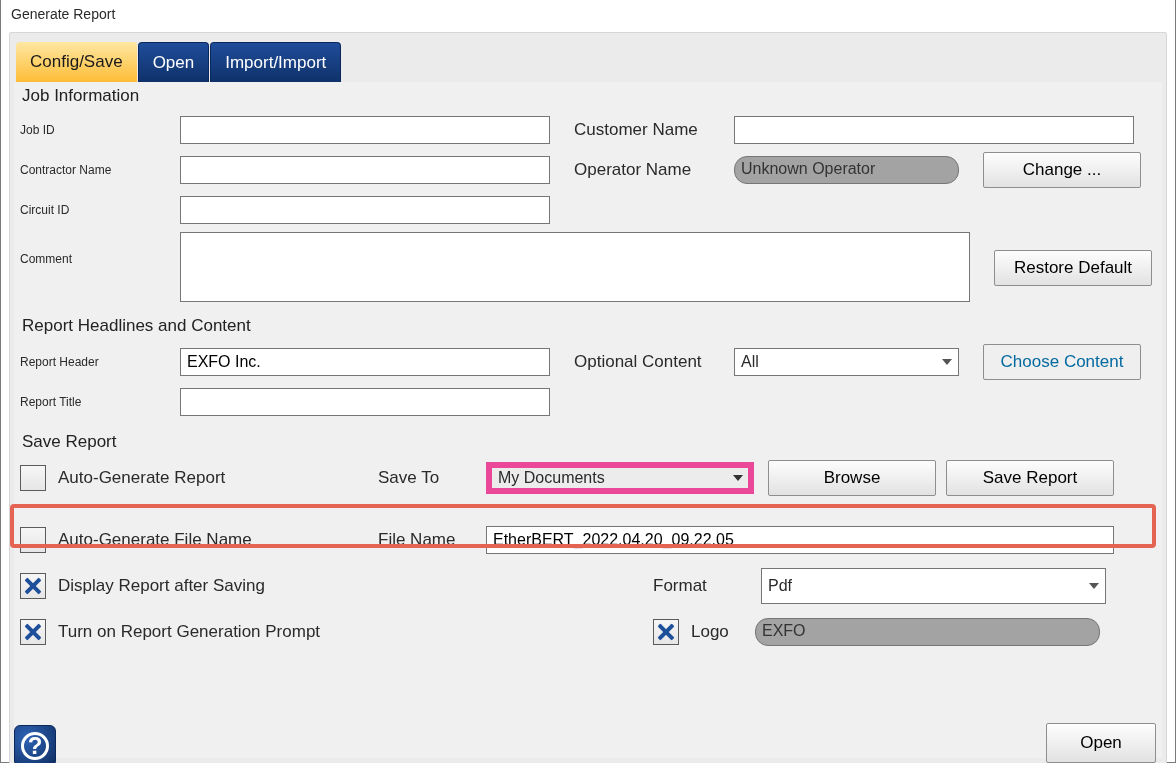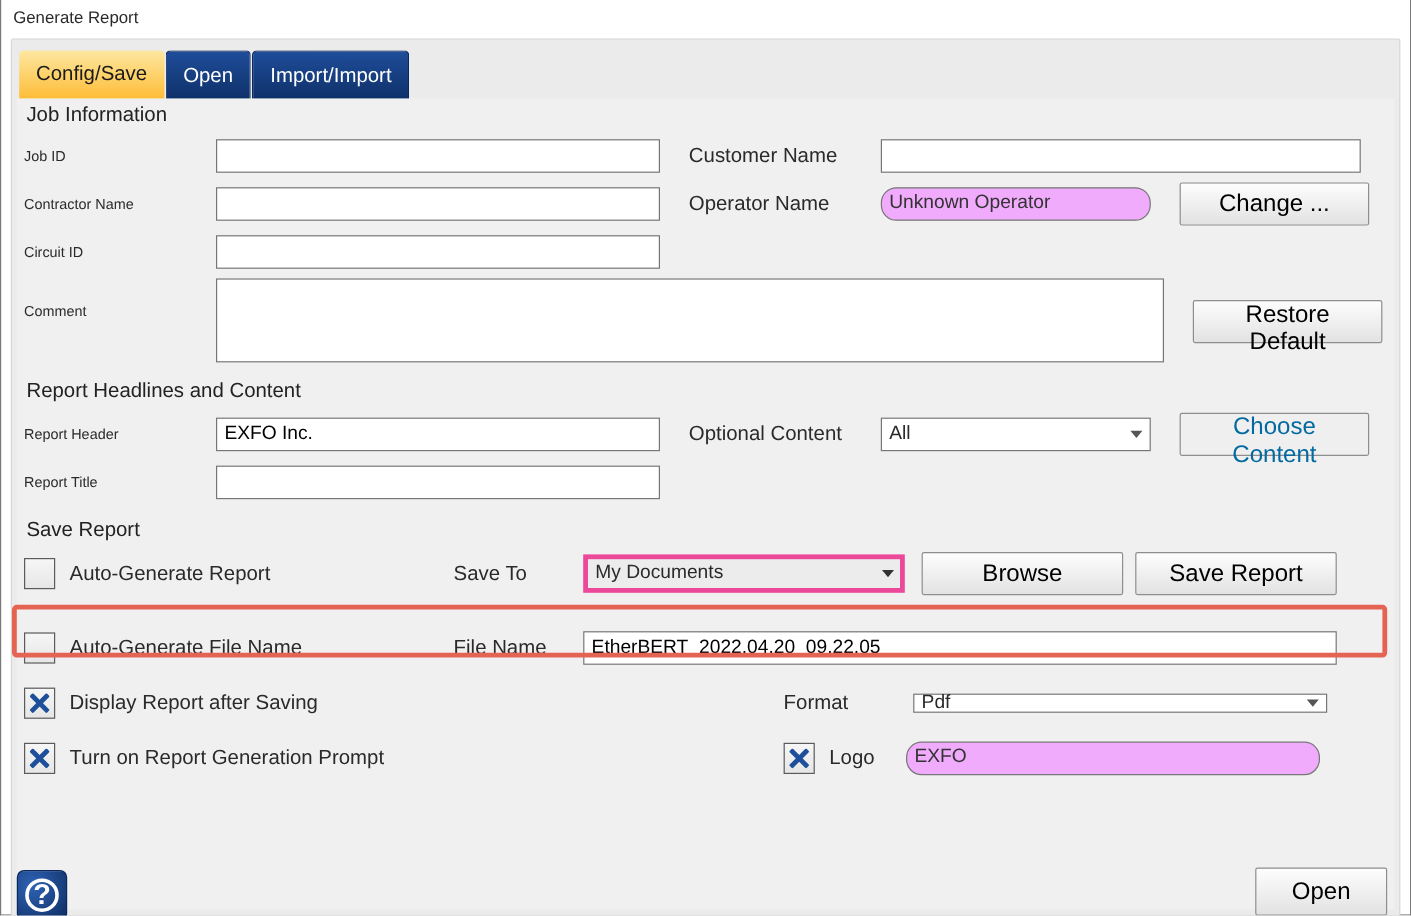--- a/index.html
+++ b/index.html
@@ -81,46 +81,46 @@
   }
   .lbl { width: 160px; font-size: 12px; }
   .lbl2 { width: 160px; font-size: 17px; margin-left: 24px; }
   input[type=text], textarea, .readonly, .select {
     border: 1px solid #767676;
     background: #fff;
     font-size: 16px;
     padding: 3px 6px;
     height: 28px;
   }
-  .readonly { background: #f0abfc; color: #333; border-radius: 13px; }
+  .readonly { background: #a3a3a3; color: #333; border-radius: 13px; }
   textarea { height: 70px; resize: none; overflow-y: scroll; }
 
   input.wide1 { width: 370px; }
   .readonly.opname { width: 225px; }
   .select { position: relative; display:inline-flex; align-items:center; }
   .select::after {
     content: "";
     position: absolute;
     right: 6px; top: 50%;
     width: 0; height: 0;
     border-left: 5px solid transparent;
     border-right: 5px solid transparent;
     border-top: 6px solid #555;
     transform: translateY(-50%);
   }
   .select.combo1 { width: 225px; }
-  .select.combo-save { width: 268px; height: 32px; background:#ececec; border:4px solid #ec4899; }
+  .select.combo-save { width: 268px; height: 32px; background:#ececec; border:6px solid #ec4899; }
   .select.combo-save::after { right:5px; border-top-color:#333; }
-  .select.combo-format { width: 345px; height:16px; }
+  .select.combo-format { width: 345px; height:36px; }
 
   .btn {
     background: linear-gradient(#fdfdfd, #e2e2e2);
     border: 1px solid #8e8e8e;
     border-radius: 2px;
-    font-size: 20px;
+    font-size: 17px;
     height: 36px;
     padding: 0 12px;
     cursor: pointer;
   }
   .btn:disabled, .btn.disabled {
     color: #0369a1;
     background: #efefef;
     cursor: default;
   }
   .rbtn { width: 158px; }

